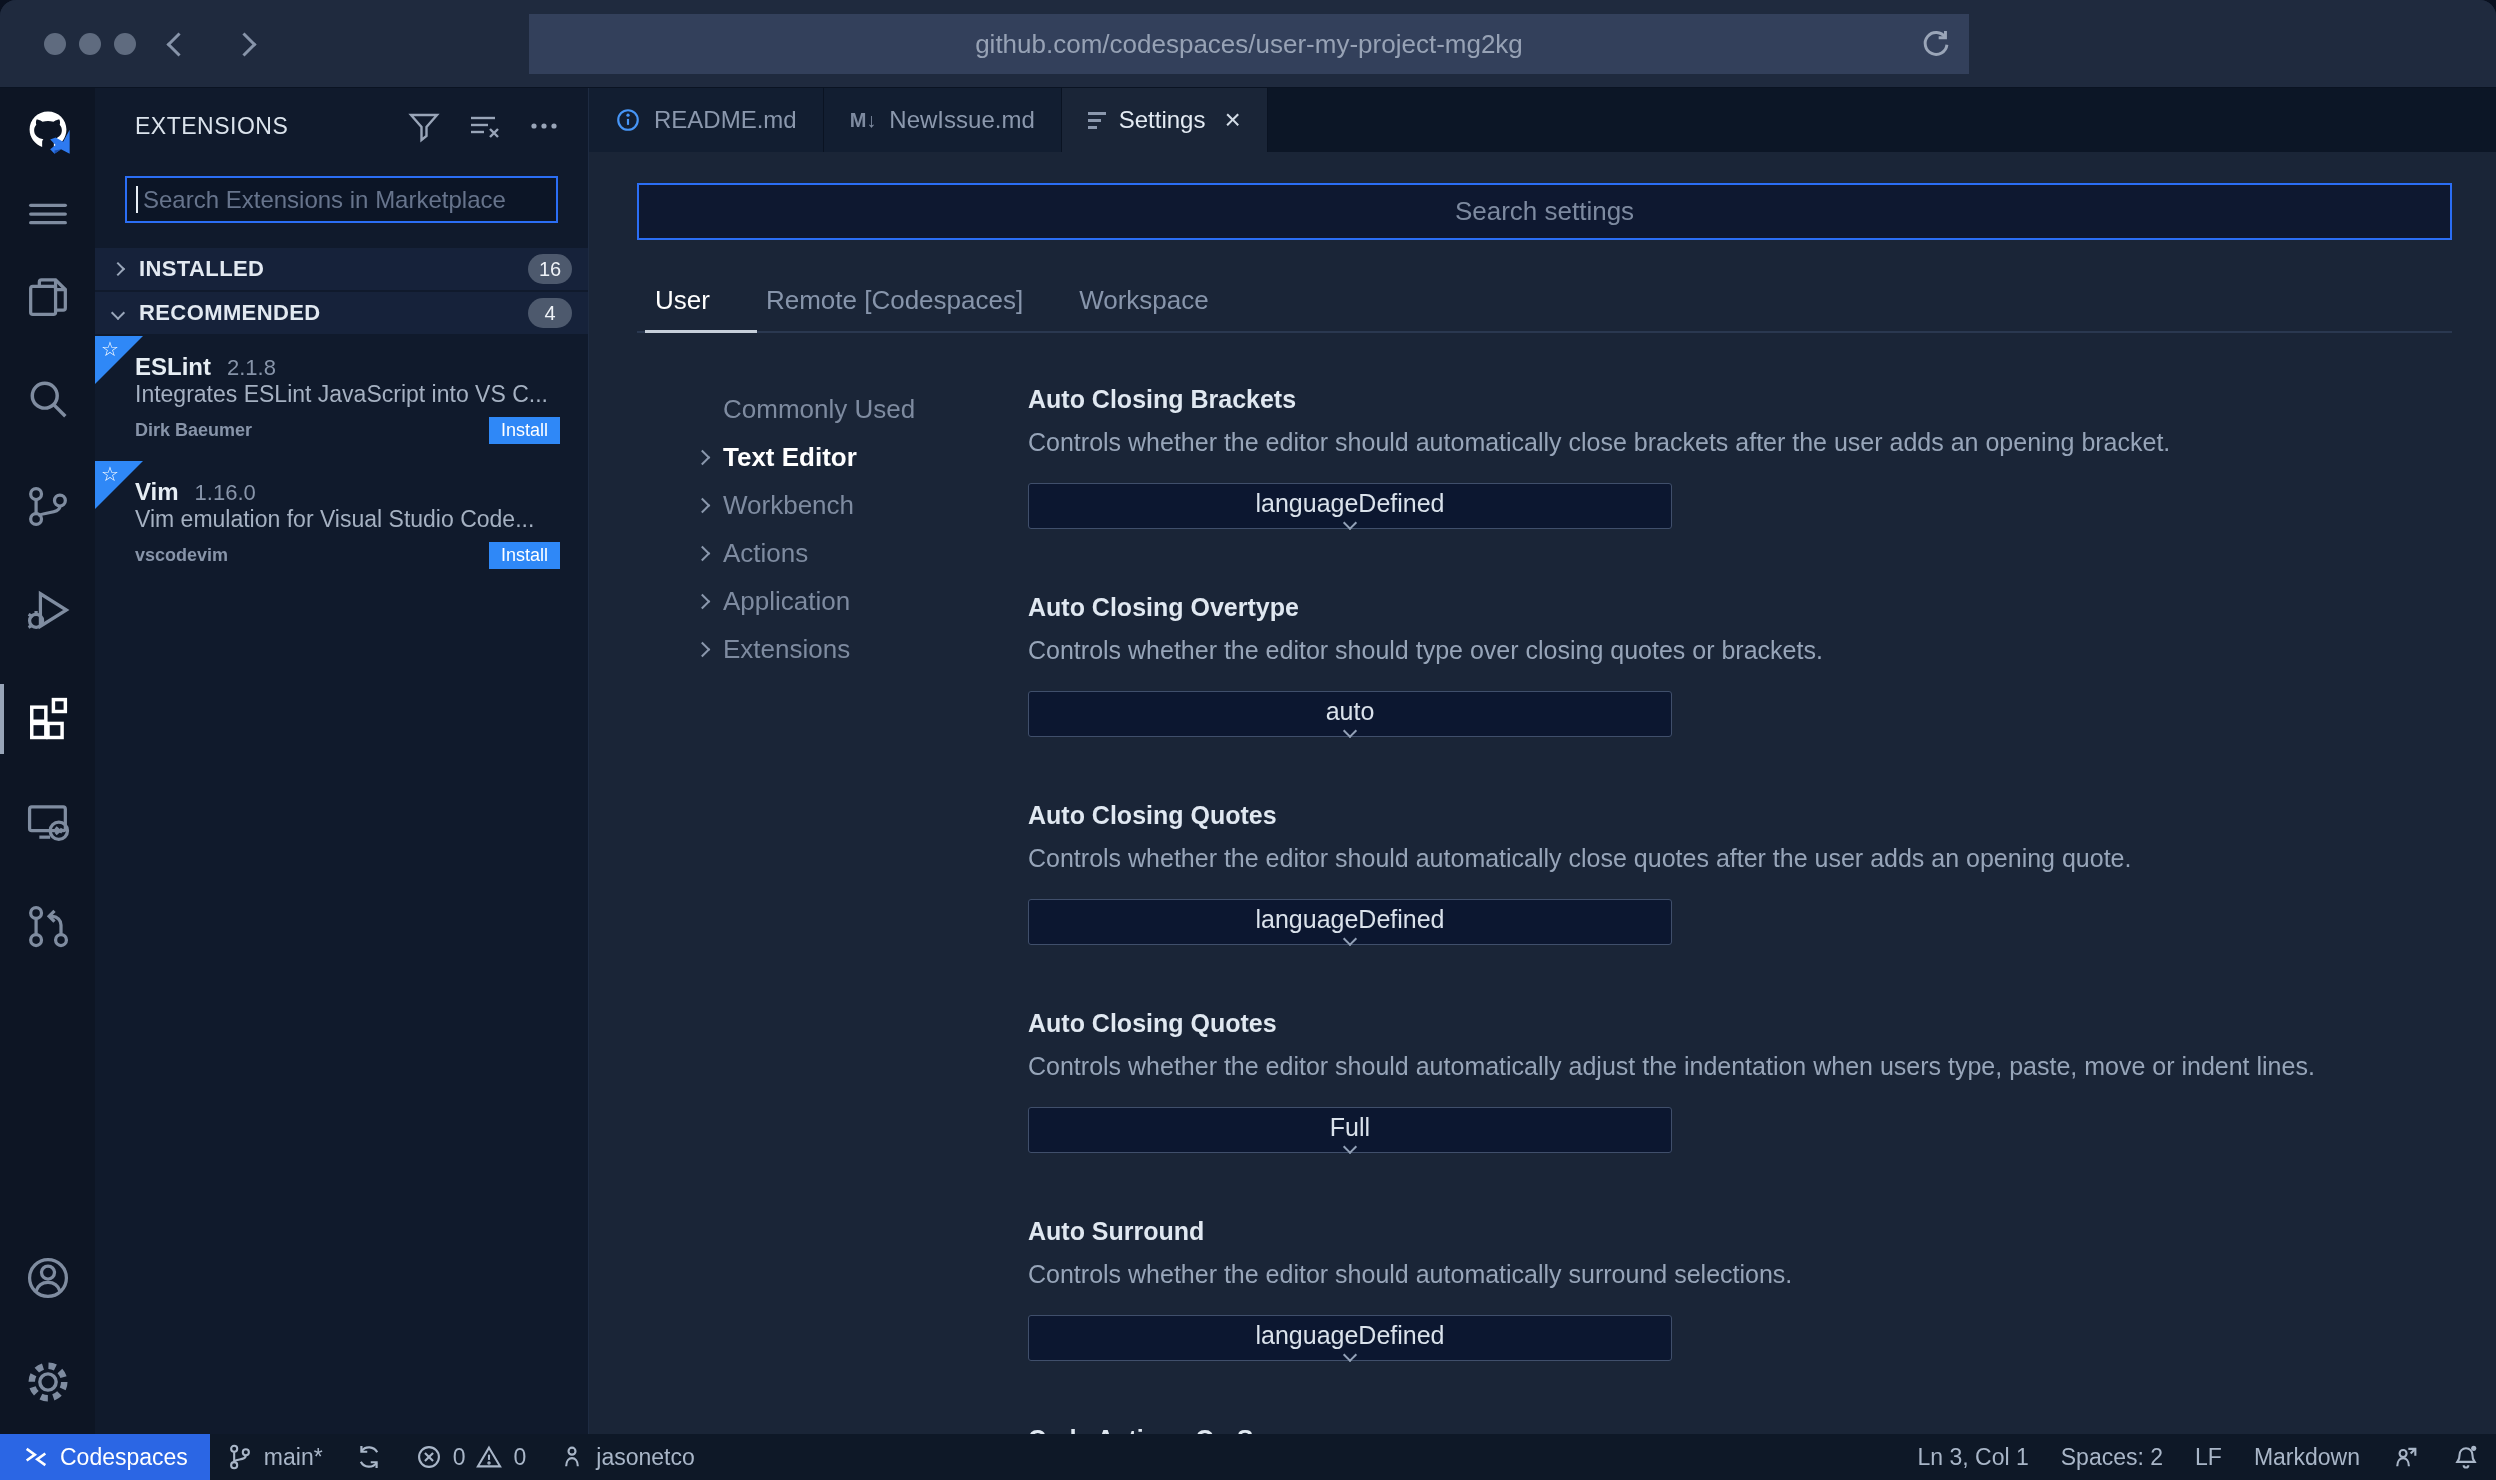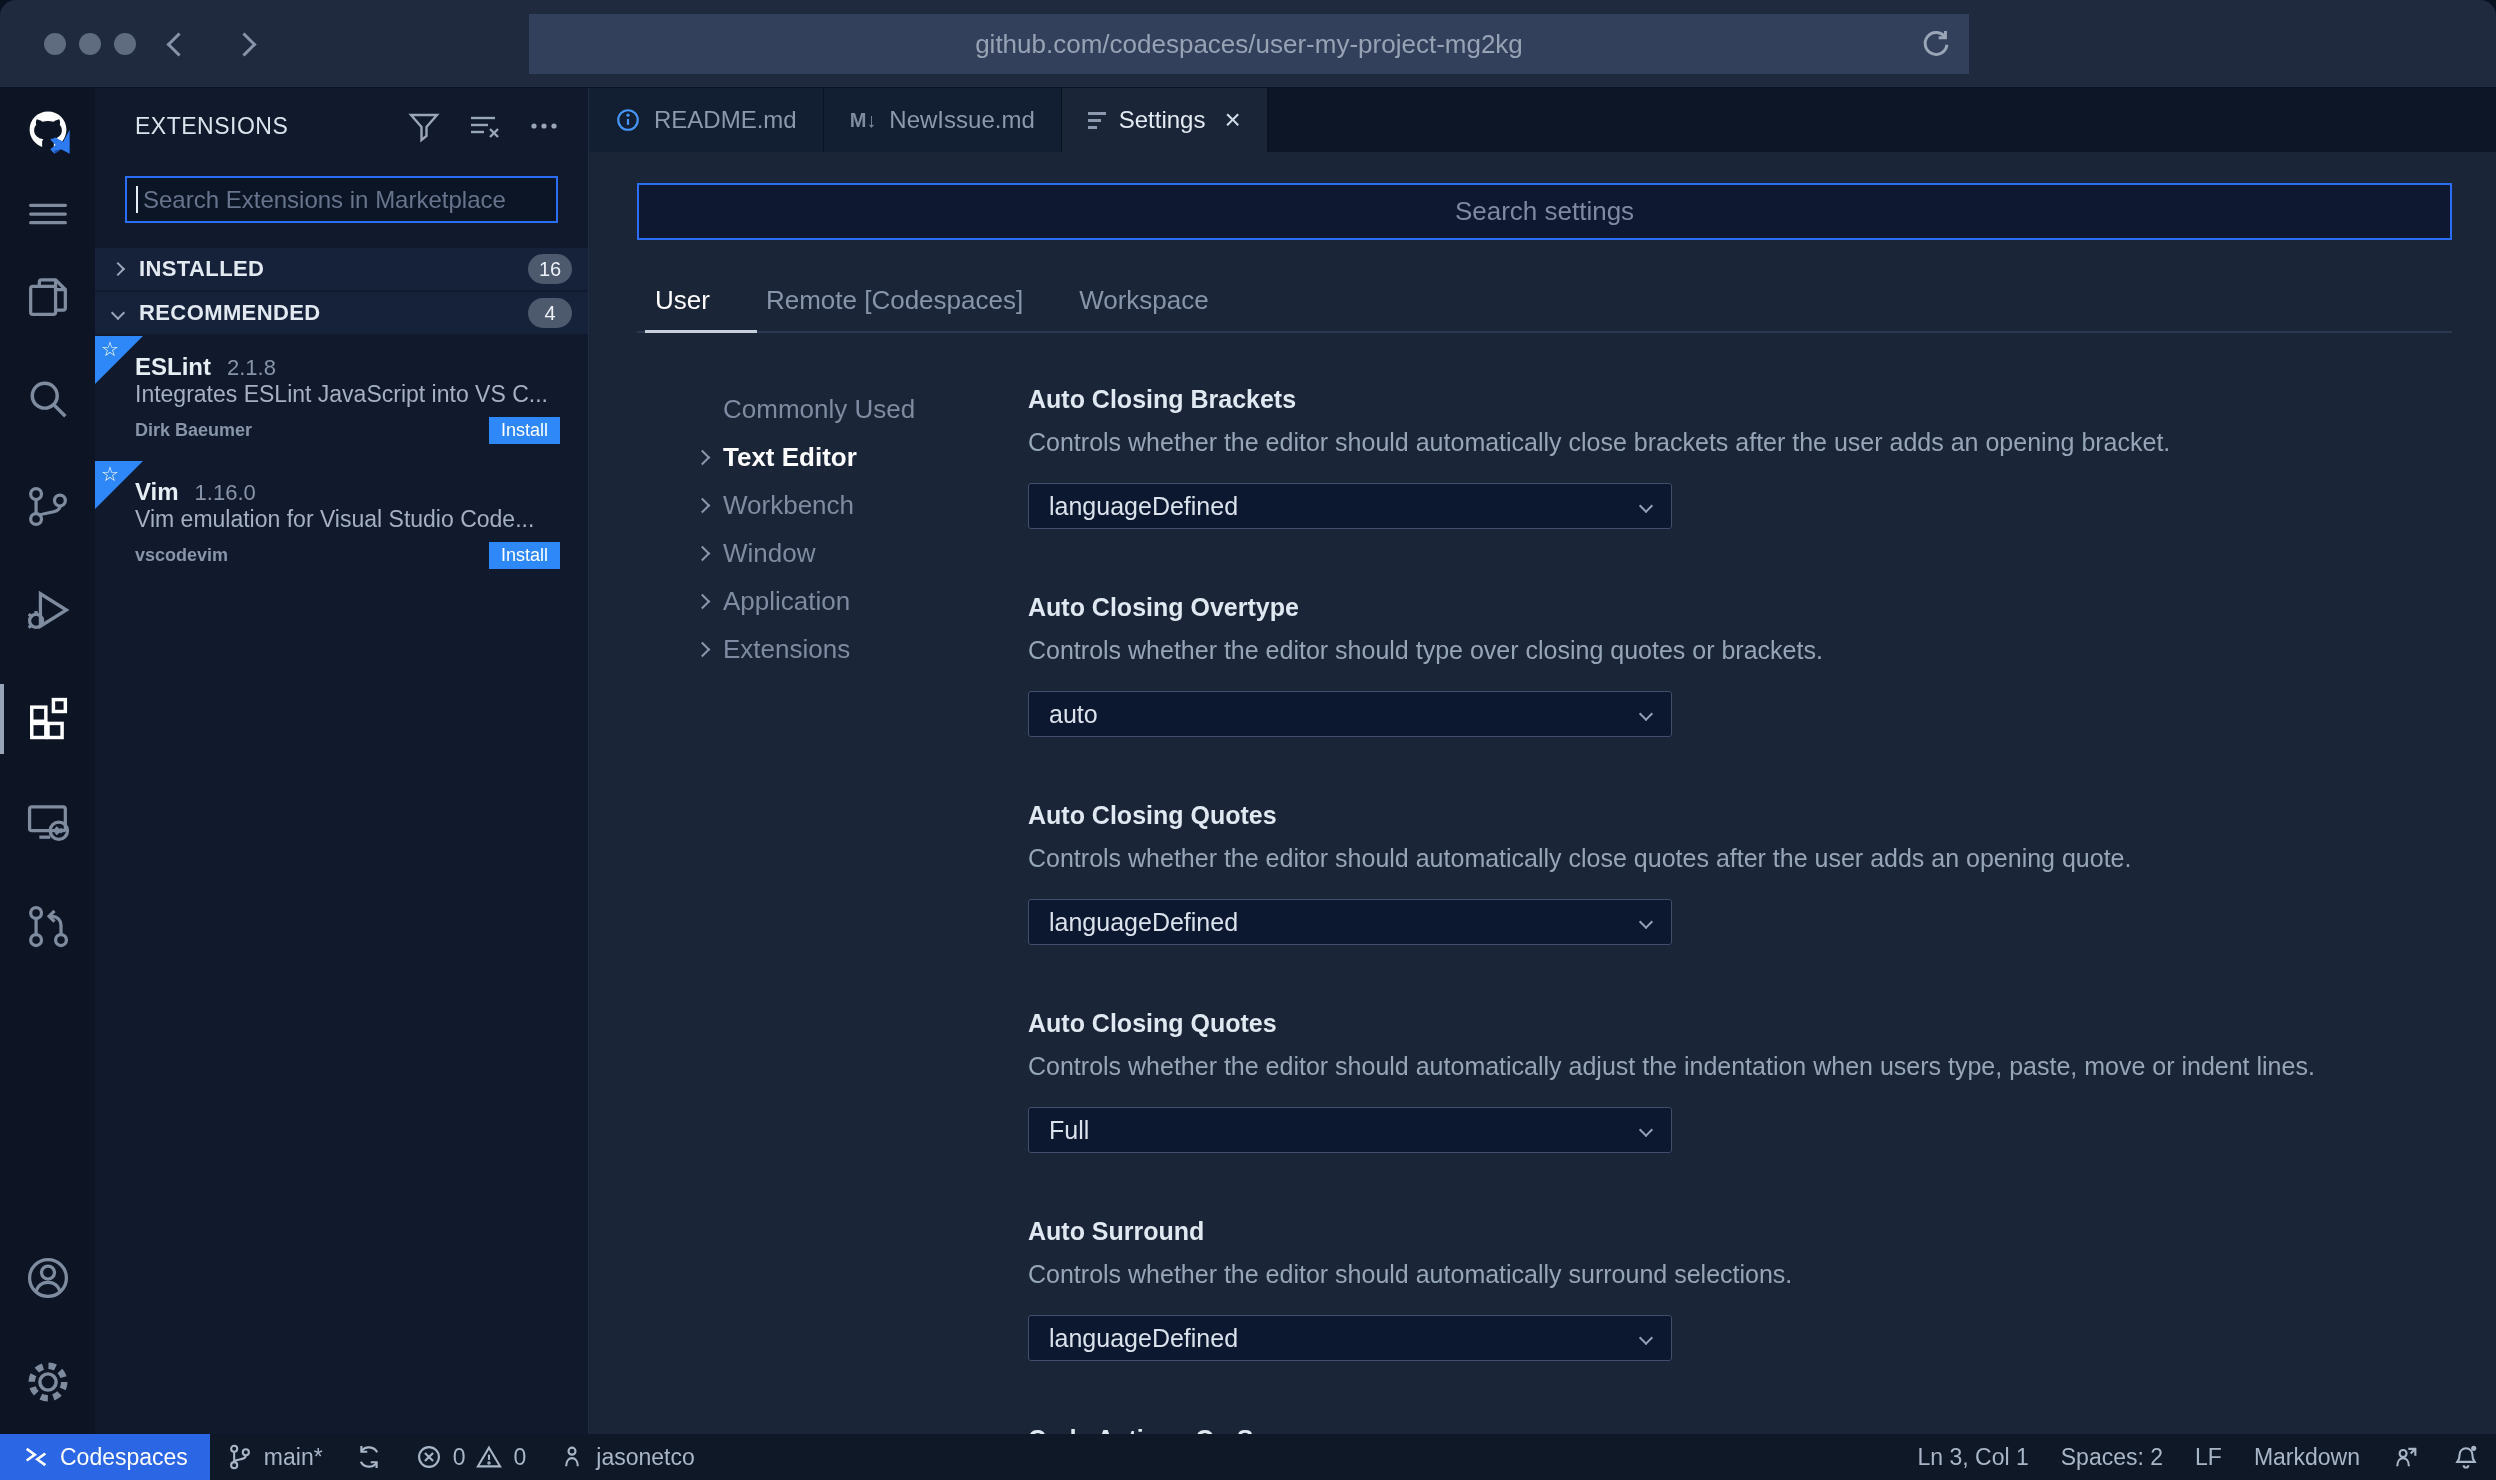--- a/index.html
+++ b/index.html
@@ -82,21 +82,21 @@
   .toc{width:391px;flex:none;padding-left:60px;}
   .toc-item{height:48px;display:flex;align-items:center;gap:15px;font-size:26px;color:#7e8ba0;}
   .toc-item .chev{width:11px;height:11px;border-width:2.5px;color:#8a97ac;}
   .toc-item .chev.hidden{visibility:hidden;}
   .toc-item.active{color:#ffffff;font-weight:bold;}
   .content{flex:1;min-width:0;}
   .setting{margin-bottom:64px;}
   .setting h3{margin:0;font-size:25px;font-weight:bold;color:#e0e8f1;}
   .setting p{margin:14px 0 0 0;font-size:25px;color:#97a5b9;}
   .select{margin-top:26px;width:644px;height:46px;background:#0c1730;border:1px solid #404f6b;border-radius:3px;
-    display:flex;align-items:center;justify-content:space-between;padding:0 20px;font-size:25px;color:#dae2eb;}
+    display:flex;align-items:center;justify-content:flex-end;padding:0 20px;font-size:25px;color:#dae2eb;flex-direction:column;}
   .select .chev{width:10px;height:10px;border-width:2px;color:#93a2b8;}
   
   .statusbar{position:absolute;left:0;right:0;bottom:0;height:46px;background:#0e1827;display:flex;align-items:stretch;
     color:#a9b6c8;font-size:23px;}
   .sb-item{display:flex;align-items:center;gap:10px;padding:0 16px;}
   .sb-item svg{width:28px;height:28px;}
   .sb-item.codespaces{background:#2b66e4;color:#ffffff;padding:0 22px;}
   .sb-right{margin-left:auto;display:flex;align-items:stretch;}
 </style>
 </head>
@@ -335,21 +335,21 @@
             <div class="toc-item active">
               <span class="chev r"></span>
               <span>Text Editor</span>
             </div>
             <div class="toc-item">
               <span class="chev r"></span>
               <span>Workbench</span>
             </div>
             <div class="toc-item">
               <span class="chev r"></span>
-              <span>Window</span>
+              <span>Actions</span>
             </div>
             <div class="toc-item">
               <span class="chev r"></span>
               <span>Application</span>
             </div>
             <div class="toc-item">
               <span class="chev r"></span>
               <span>Extensions</span>
             </div>
           </div>

